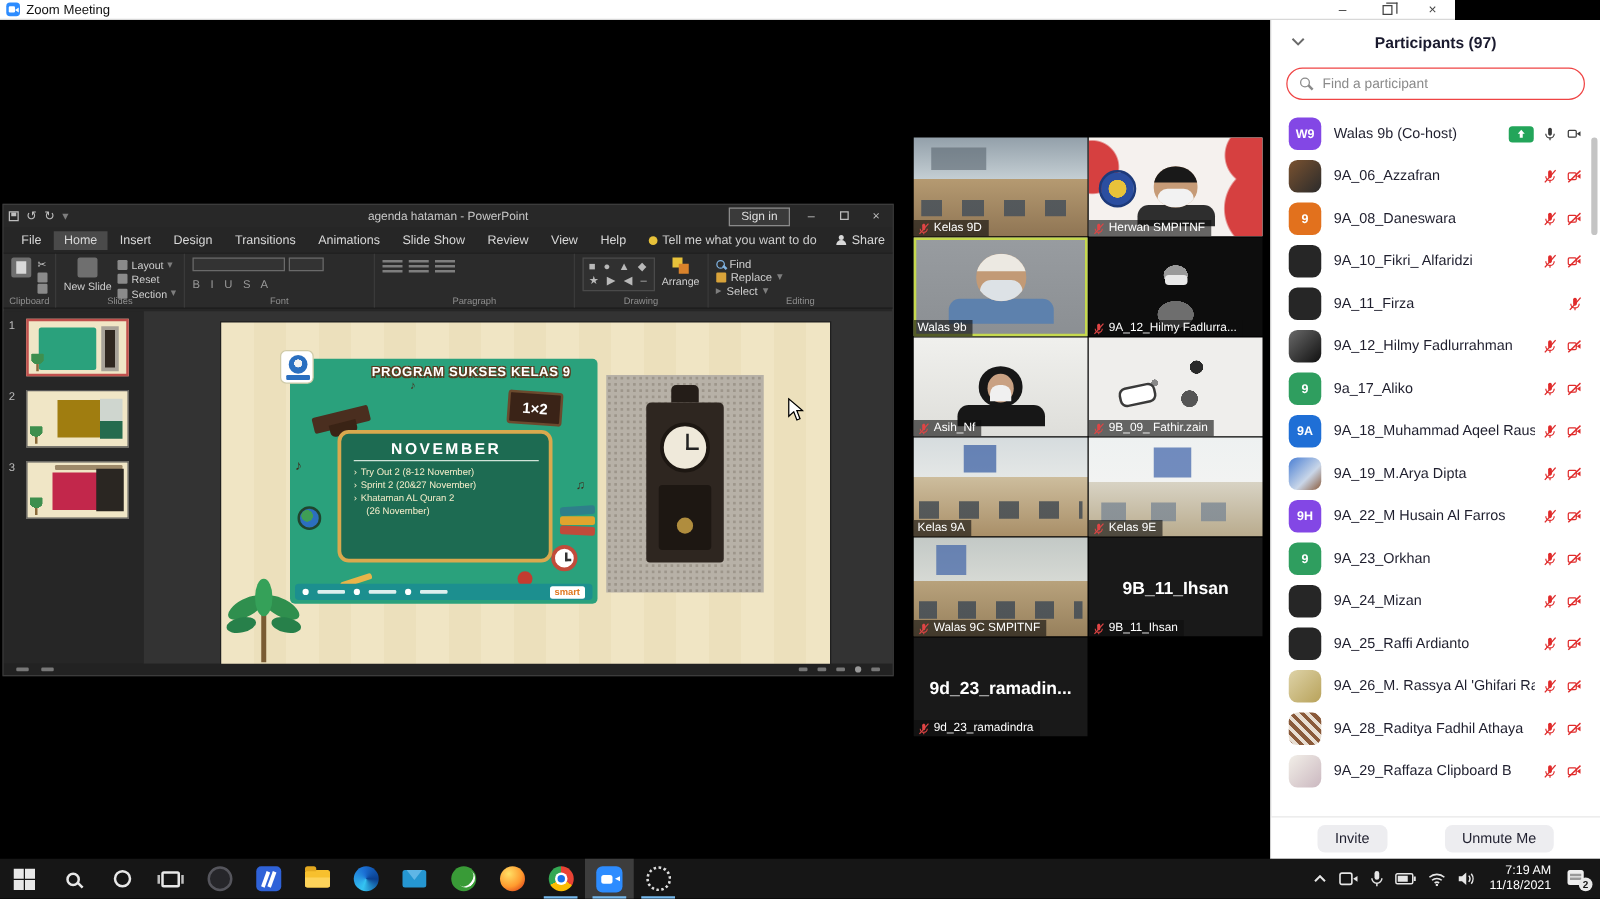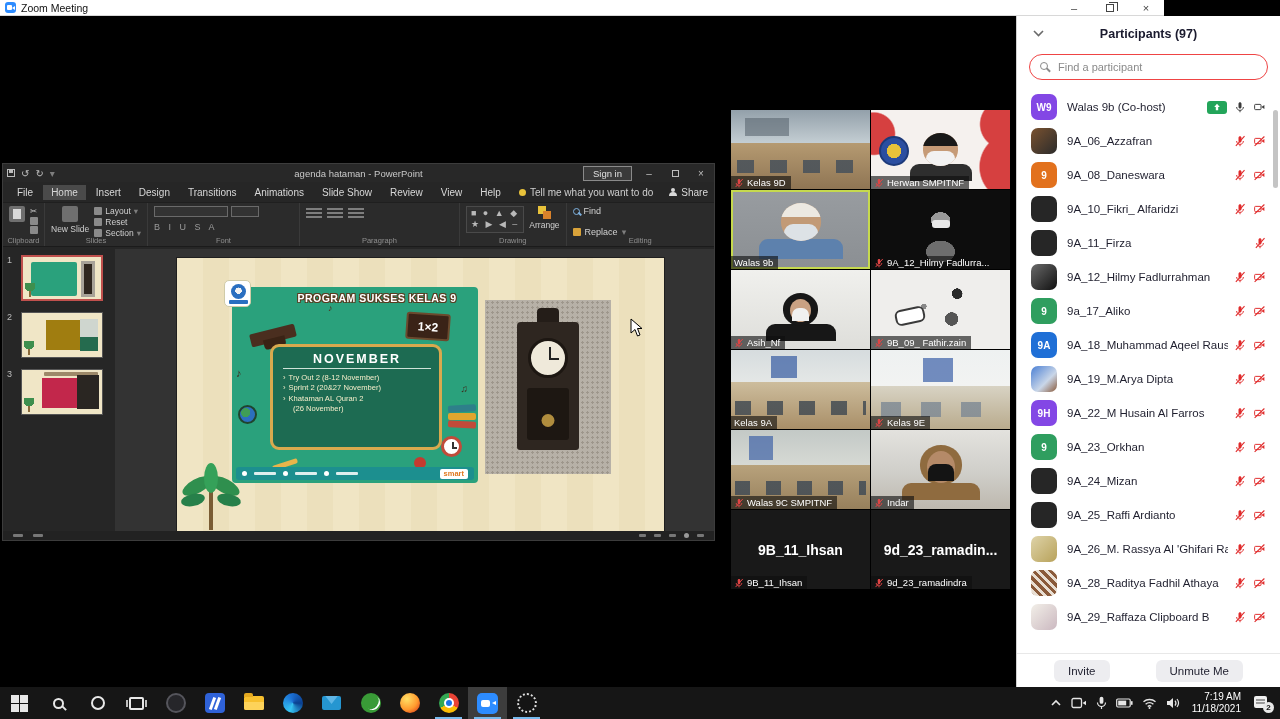--- a/index.html
+++ b/index.html
@@ -55,21 +55,21 @@
   .combo { width:74px; height:11px; border:1px solid #6a6a6a; background:#333; }
   .combo.s { width:28px; }
   .fontglyphs { font-size:9px; color:#9a9a9a; letter-spacing:3px; }
   .parbars { display:flex; flex-direction:column; gap:2px; margin-top:2px; }
   .parbars span { display:block; width:16px; height:2px; background:#7e7e7e; }
   .shapebox { border:1px solid #4a4a4a; background:#303030; padding:1px 4px; font-size:9px; color:#b9b9b9; letter-spacing:2px; line-height:1.25; }
   .arr { display:flex; flex-direction:column; align-items:center; font-size:8.5px; color:#cfcfcf; gap:1px; }
   .arr .sq { width:13px; height:13px; position:relative; }
   .arr .sq::before { content:""; position:absolute; left:0; top:0; width:8px; height:8px; background:#e8c23a; }
   .arr .sq::after { content:""; position:absolute; right:0; bottom:0; width:8px; height:8px; background:#d9822b; }
-  .editstack { display:flex; flex-direction:column; gap:11px; font-size:9px; color:#d0d0d0; }
+  .editstack { display:flex; flex-direction:column; gap:0; font-size:9px; color:#d0d0d0; }
   .editstack .it { display:flex; gap:4px; align-items:center; }
   .mag { width:7px; height:7px; border:1.5px solid #7fb2e0; border-radius:50%; position:relative; display:inline-block; }
   .mag::after { content:""; position:absolute; width:4px; height:1.5px; background:#7fb2e0; transform:rotate(45deg); right:-3px; bottom:-1px; }
 
   .ppt-body { position:absolute; top:85px; bottom:9px; left:0; right:0; display:flex; }
   .thumbs { width:112px; background:#262626; padding:6px 6px 0 4px; overflow:hidden; }
   .thumb { display:flex; gap:4px; margin-bottom:11px; }
   .thumb .num { font-size:9px; color:#bdbdbd; width:10px; }
   .tml { width:82px; height:46px; background:#f0e6c6; position:relative; border:1px solid #555; }
   .thumb.sel .tml { border:2px solid #c0504d; }
@@ -632,36 +632,20 @@
         <div class="tile t-classroom-d">
 
     <div class="tlabel">
       <svg class="lmic" width="10" height="10" viewBox="0 0 16 16">
               <path d="M8 1.5c1.1 0 2 .9 2 2V8c0 1.1-.9 2-2 2S6 9.1 6 8V3.5c0-1.1.9-2 2-2z" fill="#e04545"></path>
               <path d="M3.5 8c0 2.5 2 4.5 4.5 4.5s4.5-2 4.5-4.5" fill="none" stroke="#e04545" stroke-width="1.4"></path>
               <path d="M8 12.5V15" stroke="#e04545" stroke-width="1.4"></path>
               <path d="M2.5 14.5L14 1.5" stroke="#e04545" stroke-width="1.6"></path>
             </svg>
       <span class="ltext">Walas 9C SMPITNF</span>
-    </div>
-  </div>
-        <div class="tile t-indar">
-    <div class="person">
-            <div class="phead"></div>
-            <div class="pbody"></div>
-          </div>
-
-    <div class="tlabel">
-      <svg class="lmic" width="10" height="10" viewBox="0 0 16 16">
-              <path d="M8 1.5c1.1 0 2 .9 2 2V8c0 1.1-.9 2-2 2S6 9.1 6 8V3.5c0-1.1.9-2 2-2z" fill="#e04545"></path>
-              <path d="M3.5 8c0 2.5 2 4.5 4.5 4.5s4.5-2 4.5-4.5" fill="none" stroke="#e04545" stroke-width="1.4"></path>
-              <path d="M8 12.5V15" stroke="#e04545" stroke-width="1.4"></path>
-              <path d="M2.5 14.5L14 1.5" stroke="#e04545" stroke-width="1.6"></path>
-            </svg>
-      <span class="ltext">Indar</span>
     </div>
   </div>
         <div class="tile t-nameonly has-big">
 
     <div class="bigname">9B_11_Ihsan</div>
     <div class="tlabel">
       <svg class="lmic" width="10" height="10" viewBox="0 0 16 16">
               <path d="M8 1.5c1.1 0 2 .9 2 2V8c0 1.1-.9 2-2 2S6 9.1 6 8V3.5c0-1.1.9-2 2-2z" fill="#e04545"></path>
               <path d="M3.5 8c0 2.5 2 4.5 4.5 4.5s4.5-2 4.5-4.5" fill="none" stroke="#e04545" stroke-width="1.4"></path>
               <path d="M8 12.5V15" stroke="#e04545" stroke-width="1.4"></path>

